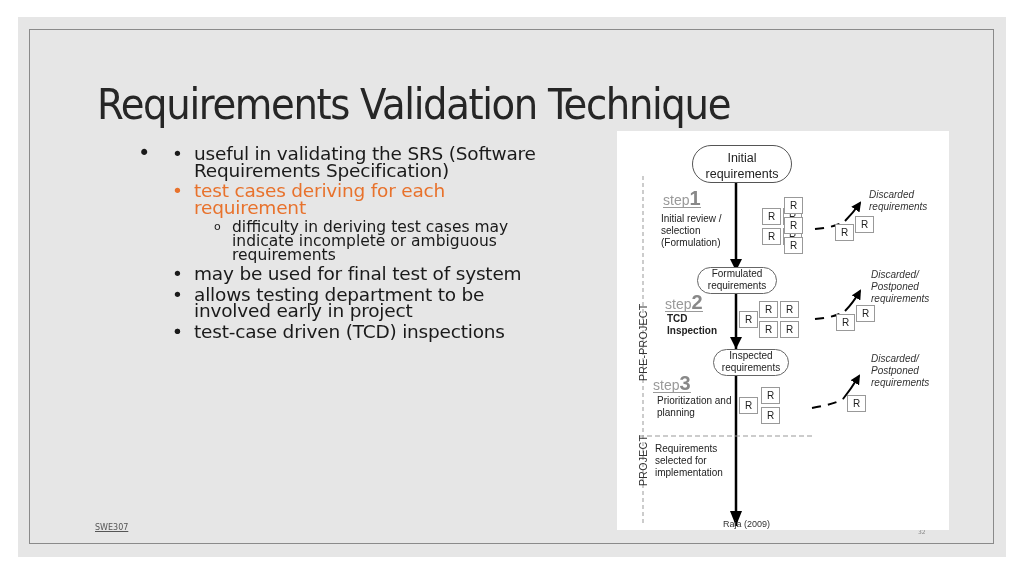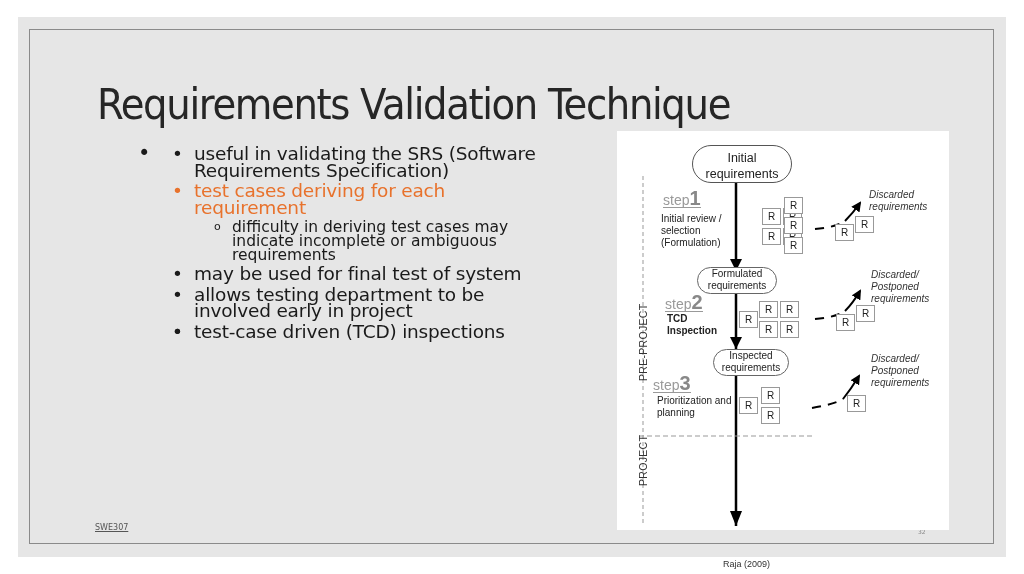--- a/index.html
+++ b/index.html
@@ -51,21 +51,21 @@
     .step-desc.bold { font-weight: bold; }
     .rbox {
       position: absolute; width: 17px; height: 15px; border: 1px solid #999; background: #fff;
       font-size: 10px; text-align: center; line-height: 15px; color: #222;
     }
     .discard { position: absolute; font-size: 10px; font-style: italic; color: #333; line-height: 12px; }
     .vlabel {
       position: absolute; font-size: 10.5px; color: #333; transform: rotate(-90deg); transform-origin: left top;
       white-space: nowrap; letter-spacing: 0.3px;
     }
-    .citation { position: absolute; font-size: 9px; color: #333; margin-top: 40px; }
+    .citation { position: absolute; font-size: 9px; color: #333; }
   </style>
 </head>
 <body>
 
 <div class="slide"></div>
 <div class="slide-frame"></div>
 
 <h1 class="title">Requirements Validation Technique</h1>
 
 <div class="content">
@@ -167,18 +167,19 @@
 
   <div class="step-label" style="left:36px;top:245px"><span>step</span><b>3</b></div>
   <div class="step-desc" style="left:40px;top:264px;width:78px">Prioritization and planning</div>
 
   <div class="rbox" style="left:122px;top:266px">R</div>
   <div class="rbox" style="left:144px;top:256px">R</div>
   <div class="rbox" style="left:144px;top:276px">R</div>
   <div class="rbox" style="left:230px;top:264px">R</div>
   <div class="discard" style="left:254px;top:222px;width:78px">Discarded/ Postponed requirements</div>
 
+  <div class="step-desc" style="left:38px;top:312px;width:82px">Requirements selected for implementation</div>
 
   <div class="vlabel" style="left:20px;top:250px">PRE-PROJECT</div>
   <div class="vlabel" style="left:20px;top:355px">PROJECT</div>
 
   <div class="citation" style="left:106px;top:388px">Raja (2009)</div>
 </div>
 
 </body></html>

